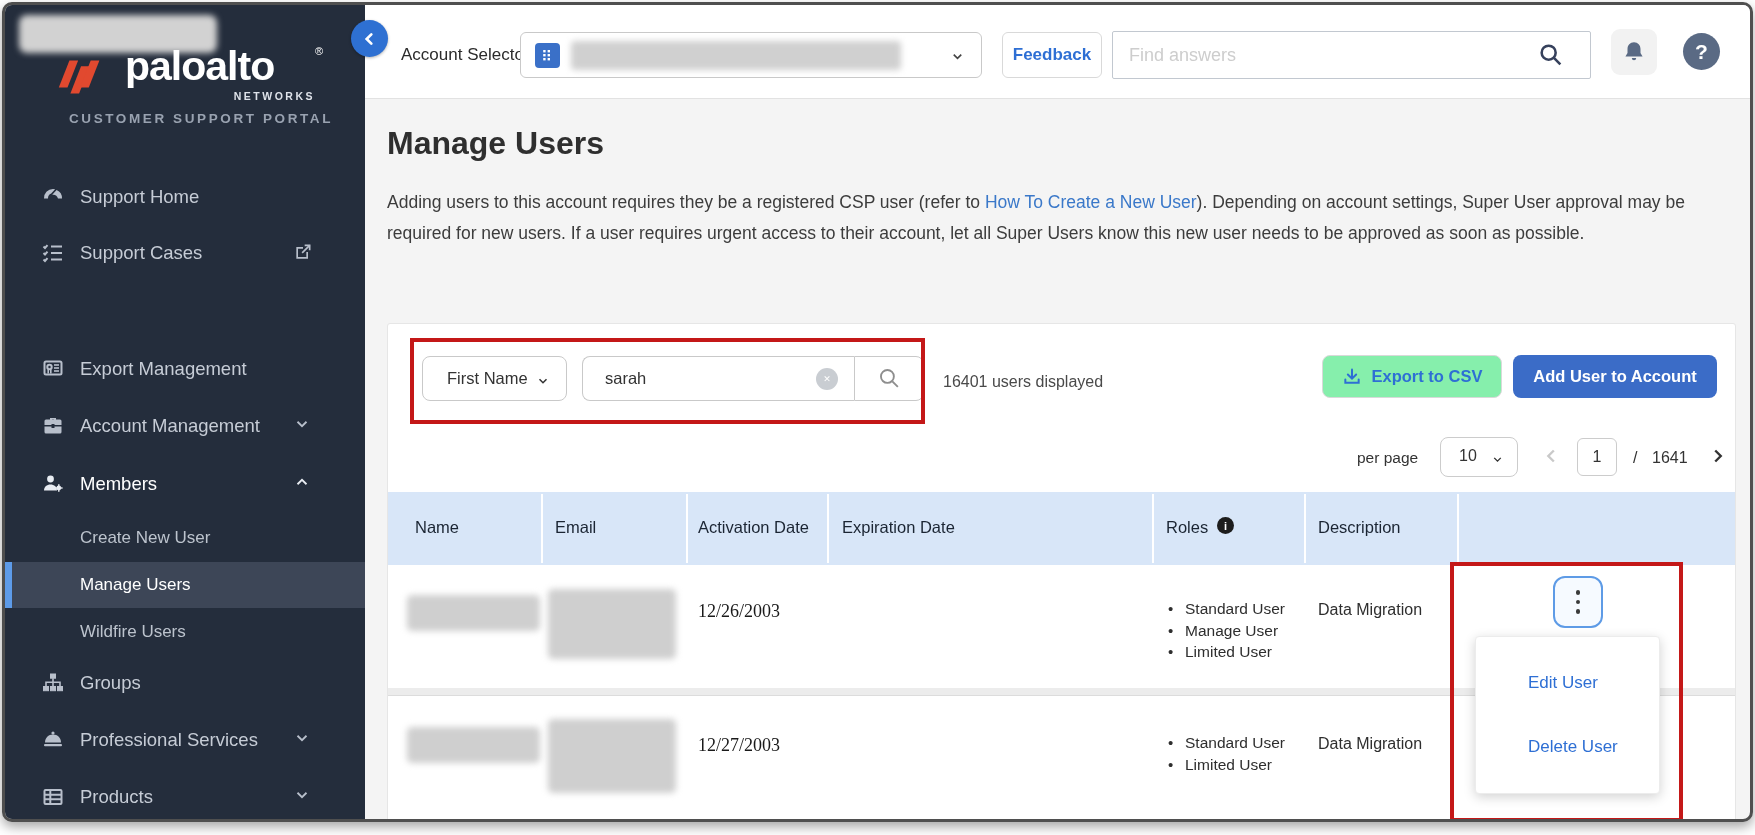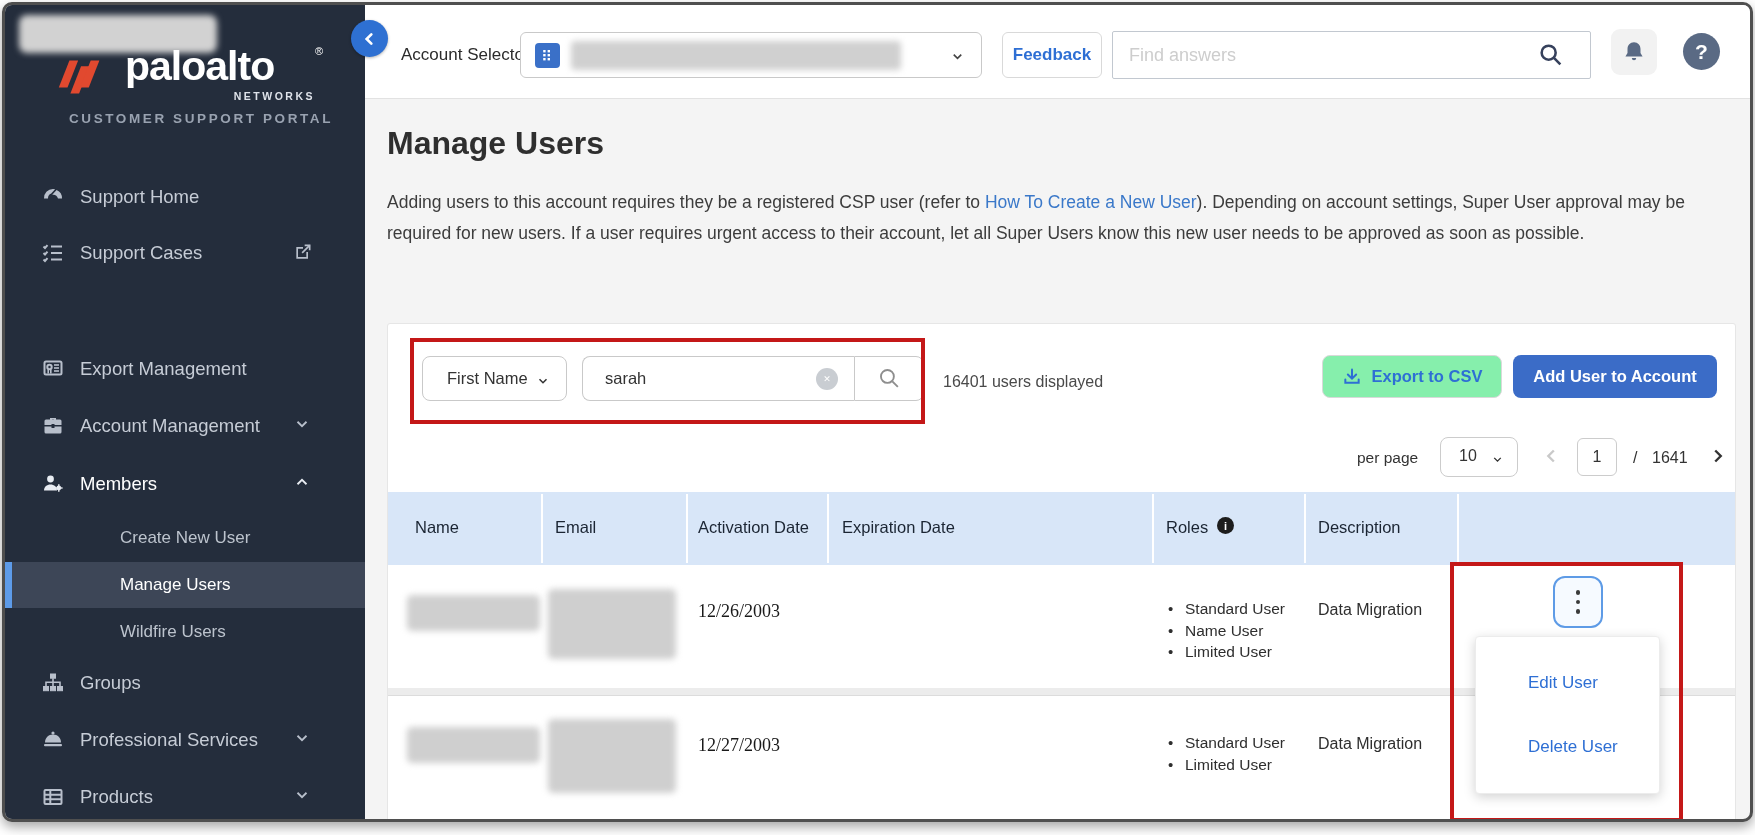--- a/index.html
+++ b/index.html
@@ -15,21 +15,21 @@
   .logo-row { position:absolute; left:48px; top:38px; width:280px; height:62px; }
   .logo-mark { position:absolute; left:0; top:4px; }
   .logo-text { position:absolute; left:72px; top:0; color:#fff; font-size:41px; font-weight:700; letter-spacing:-1px; }
   .logo-reg { position:absolute; left:262px; top:2px; color:#fff; font-size:11px; }
   .logo-sub { position:absolute; left:120px; top:47px; width:142px; text-align:right; color:#dfe3ea; font-size:10.5px; font-weight:700; letter-spacing:2.5px; }
   .portal-label { position:absolute; left:16px; top:106px; width:360px; text-align:center; color:#99a2b0; font-size:13.5px; font-weight:700; letter-spacing:2.6px; }
   .nav-item { position:absolute; left:0; width:360px; height:40px; display:flex; align-items:center; color:#c6ccd6; font-size:18.5px; cursor:pointer; }
   .nav-item .nicon { position:absolute; left:36px; width:24px; height:24px; }
   .nav-item .nlabel { position:absolute; left:75px; white-space:nowrap; }
   .nav-item .ntrail { position:absolute; left:288px; width:22px; height:22px; }
-  .nav-sub { position:absolute; left:0; width:360px; height:40px; display:flex; align-items:center; color:#bcc3cd; font-size:17px; cursor:pointer;margin-left:40px; }
+  .nav-sub { position:absolute; left:0; width:360px; height:40px; display:flex; align-items:center; color:#bcc3cd; font-size:17px; cursor:pointer; }
   .nav-sub .nlabel { position:absolute; left:75px; }
   .nav-active-band { position:absolute; left:0; top:557px; width:360px; height:46px; background:#3d4657; }
   .nav-active-bar { position:absolute; left:0; top:0; width:7px; height:46px; background:#5d9be9; }
   .nav-sub.active { color:#fff; font-weight:500; }
   
   #collapse-btn { position:absolute; left:346px; top:15px; width:37px; height:37px; border-radius:50%; background:#2e70d2; z-index:60; display:flex; align-items:center; justify-content:center; cursor:pointer; box-shadow:0 1px 3px rgba(0,0,0,.3); }
   
   #topbar { position:absolute; left:360px; top:0; right:0; height:94px; background:#fff; border-bottom:1px solid #e2e2e2; }
   .acct-label { position:absolute; left:36px; top:40px; font-size:17px; color:#2b2b2b; font-weight:500; }
   .acct-dd { position:absolute; left:155px; top:27px; width:462px; height:46px; border:1.5px solid #c9c9c9; border-radius:6px; background:#fff; cursor:pointer; }
@@ -391,21 +391,21 @@
   <span class="roles-info">
       <span>i</span>
     </span>
 
   <div class="trow row1"></div>
   <div class="blur-block" style="left:402px; top:590px; width:133px; height:36px;"></div>
   <div class="blur-block" style="left:543px; top:584px; width:128px; height:70px;"></div>
   <span class="cell-date" style="left:693px; top:596px;">12/26/2003</span>
   <ul class="roles-list" style="left:1163px; top:593px;">
     <li>Standard User</li>
-    <li>Name User</li>
+    <li>Manage User</li>
     <li>Limited User</li>
   </ul>
   <span class="cell-desc" style="left:1313px; top:596px;">Data Migration</span>
   <div class="kebab-btn">
       <i></i>
       <i></i>
       <i></i>
     </div>
 
   <div class="row-gap"></div>

